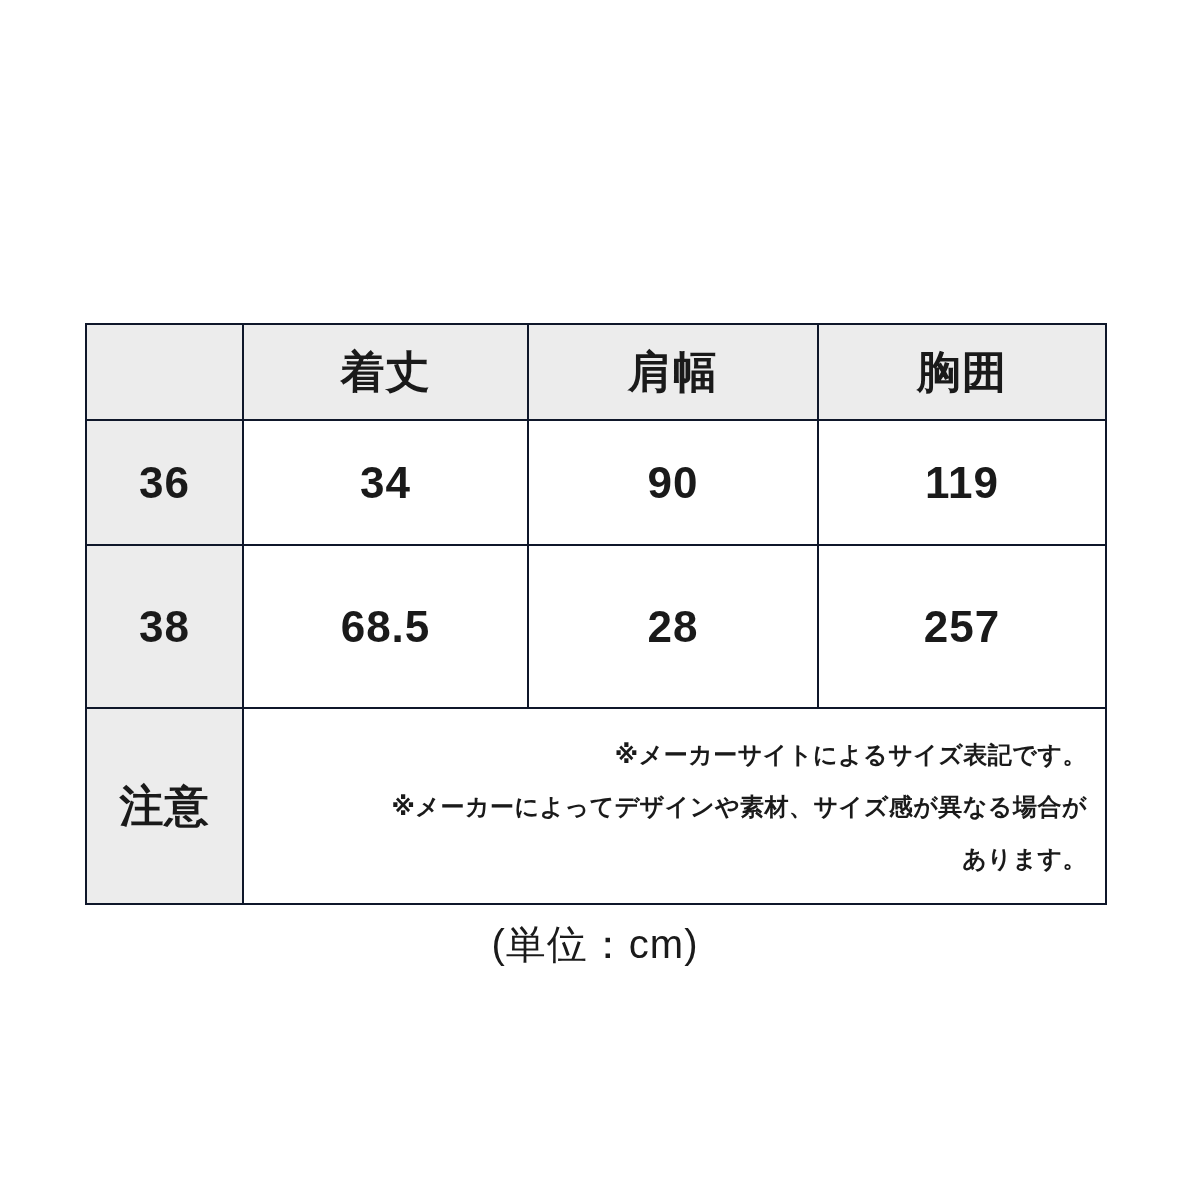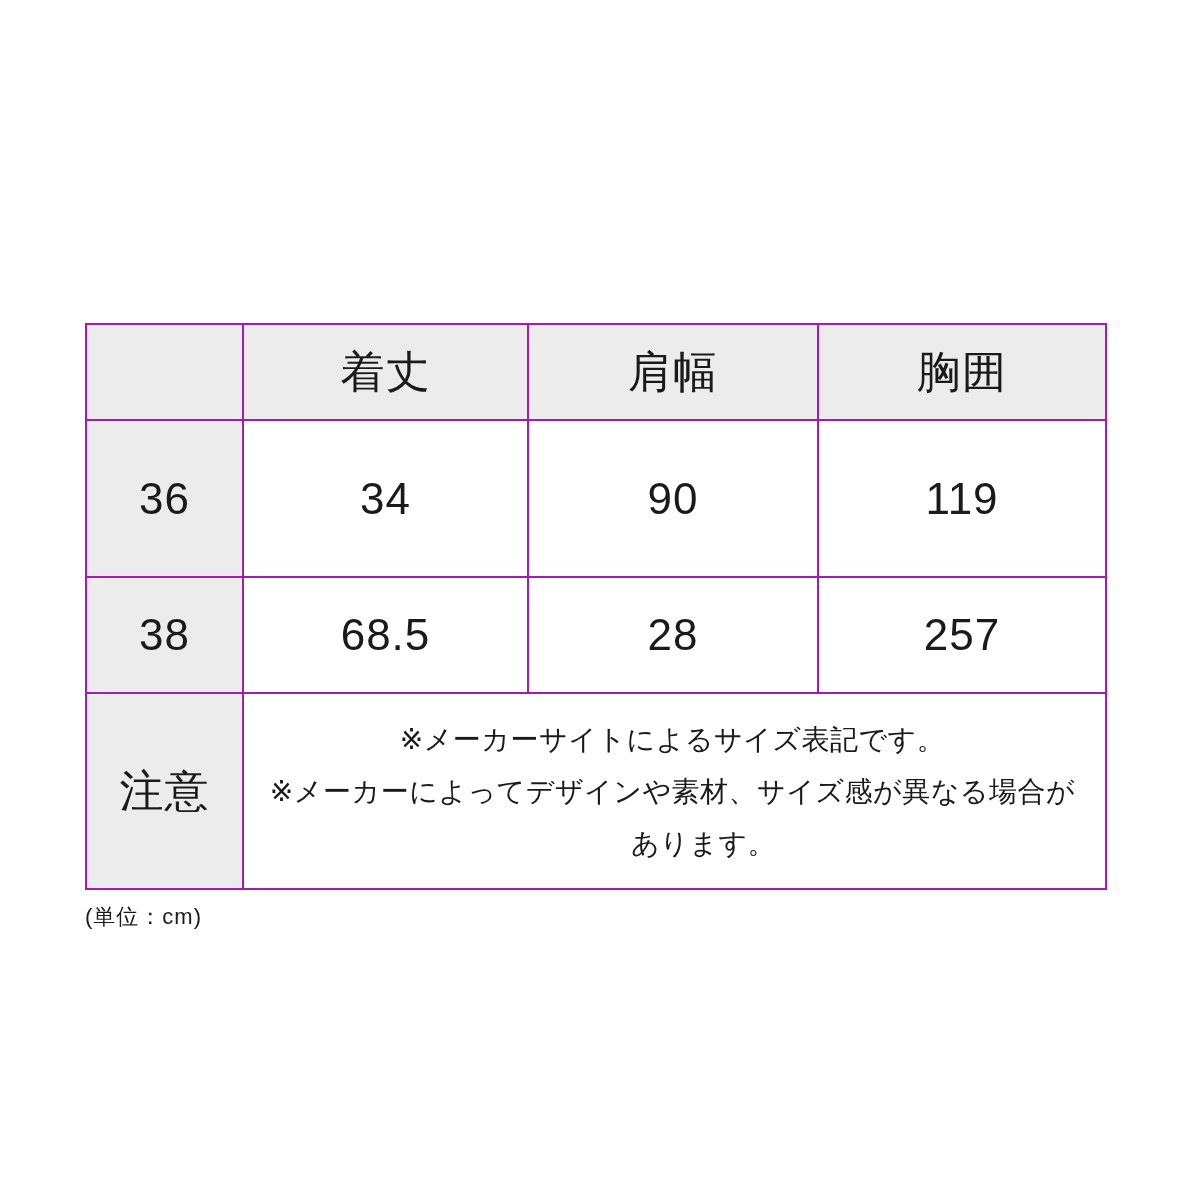--- a/index.html
+++ b/index.html
@@ -16,53 +16,53 @@
     left: 85px;
     top: 323px;
     width: 1020px;
   }
   table.size-table {
     border-collapse: collapse;
     table-layout: fixed;
     width: 1020px;
   }
   .size-table th, .size-table td {
-    border: 2px solid #a21caf;
+    border: 2px solid #0f172a;
     text-align: center;
     vertical-align: middle;
-    font-weight: normal;
+    font-weight: bold;
     padding: 0;
     font-size: 44px;
     letter-spacing: 1px;
   }
   .size-table th.shaded {
     background: #ececec;
   }
   tr.head-row   { height: 96px; }
-  tr.data-row-1 { height: 157px; }
-  tr.data-row-2 { height: 116px; }
+  tr.data-row-1 { height: 125px; }
+  tr.data-row-2 { height: 163px; }
   tr.notes-row  { height: 196px; }
   td.notes-cell {
-    text-align: center;
+    text-align: right;
     vertical-align: top;
     padding: 20px 18px 0 14px;
-    font-size: 28px;
+    font-size: 24px;
     letter-spacing: 0.5px;
   }
   .note-line {
     line-height: 52px;
     white-space: nowrap;
   }
   .note-line.indent {
     padding-left: 62px;
   }
   .unit {
     width: 1020px;
-    text-align: left;
-    font-size: 22px;
+    text-align: center;
+    font-size: 40px;
     margin-top: 12px;
     letter-spacing: 1px;
   }
 </style>
 </head>
 <body>
 
 <div class="stage">
   <table class="size-table">
     <colgroup>

